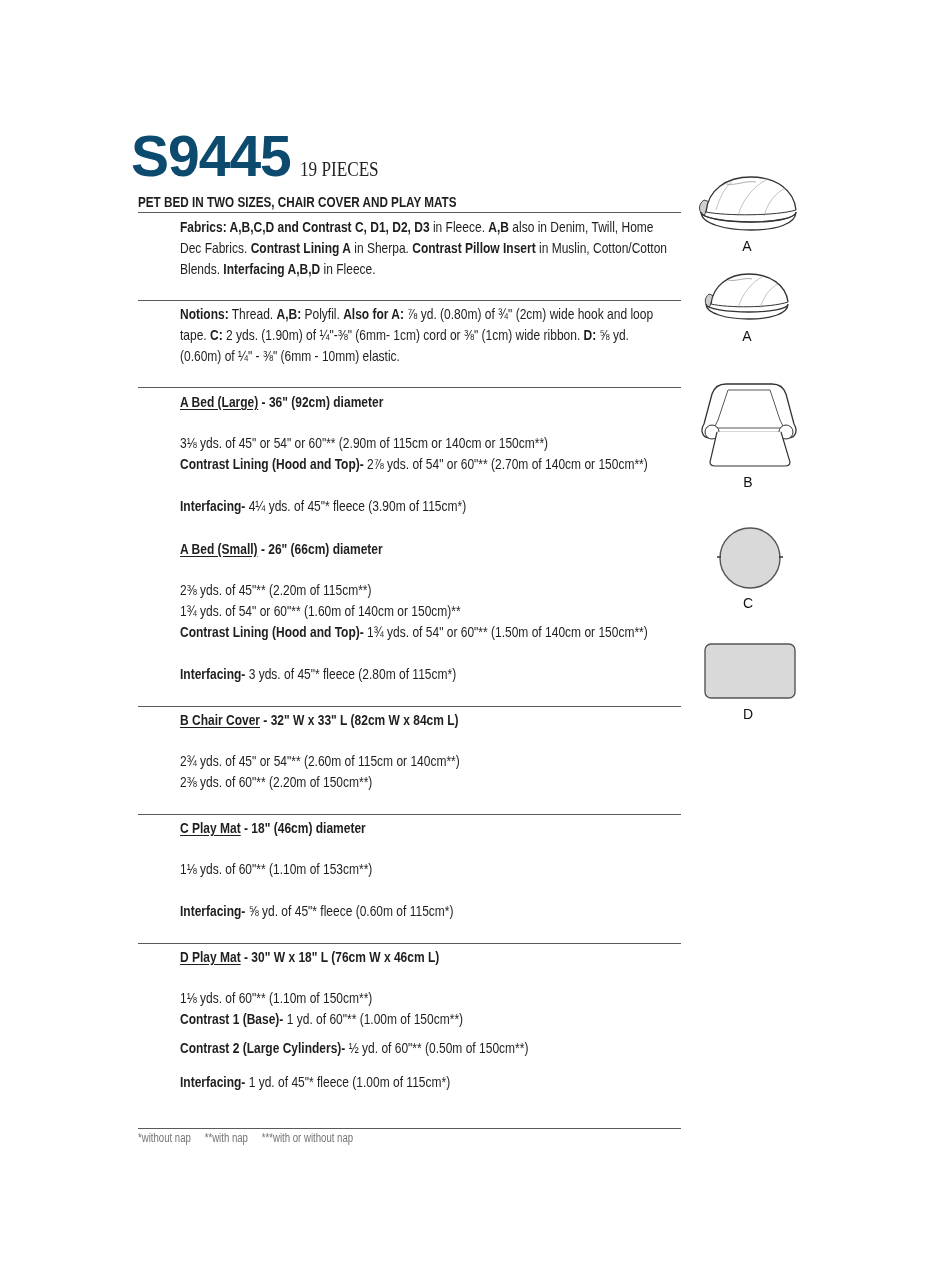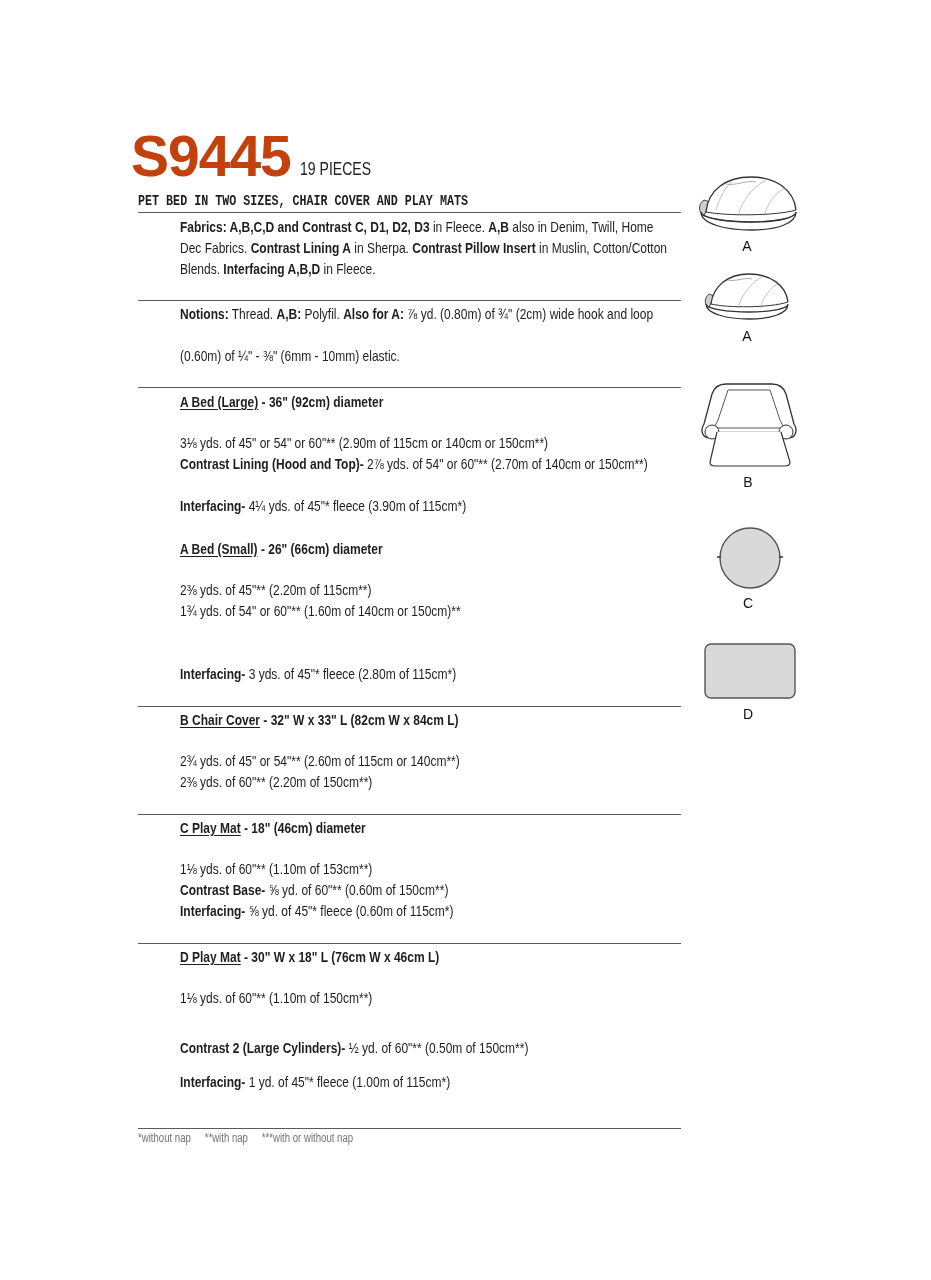--- a/index.html
+++ b/index.html
@@ -2,24 +2,24 @@
 <html><head>
 <meta charset="utf-8">
 <style>
   html, body { margin: 0; padding: 0; background: #ffffff; }
   body { width: 931px; height: 1280px; position: relative; overflow: hidden; font-family: "Liberation Sans", sans-serif; color: #1e1e1e; }
   .page { position: absolute; left: 0; top: 0; width: 931px; height: 1280px; }
 
   
   .cond { display: inline-block; transform-origin: 0 0; transform: scaleX(0.78); white-space: nowrap; }
 
-  .pattern-number { position: absolute; left: 131px; top: 124px; font-size: 57px; font-weight: bold; letter-spacing: -1px; line-height: 64px; color: #c2410c; }
-  .pieces { position: absolute; left: 300px; top: 158px; font-size: 18px; line-height: 22px; color: #222; }
+  .pattern-number { position: absolute; left: 131px; top: 124px; font-size: 57px; font-weight: bold; letter-spacing: -1px; line-height: 64px; color: #0c4a6e; }
+  .pieces { position: absolute; left: 300px; top: 158px; font-size: 22px; line-height: 22px; color: #222; font-family: Liberation Serif, serif; }
   .pieces .cond { transform: scaleX(0.78); }
-  .title { position: absolute; left: 138px; top: 192px; font-size: 15px; font-weight: bold; line-height: 20px; color: #1e1e1e; font-family: Liberation Mono, monospace; }
+  .title { position: absolute; left: 138px; top: 192px; font-size: 15px; font-weight: bold; line-height: 20px; color: #1e1e1e; }
   .rule { position: absolute; left: 138px; width: 543px; height: 0; border-top: 1.5px solid #5a5a5a; }
 
   .line { position: absolute; left: 138px; font-size: 15px; line-height: 21px; height: 21px; white-space: nowrap; padding-left: 42px; }
   .line .cond { transform: scaleX(0.8); }
   b, .b { font-weight: bold; }
   .u { text-decoration: underline; text-underline-offset: 2px; }
   .heading { font-weight: bold; }
 
   .footnote { position: absolute; left: 138px; top: 1131px; font-size: 12px; line-height: 14px; white-space: nowrap; color: #737373; }
   .footnote .cond { transform: scaleX(0.8); }
@@ -37,47 +37,49 @@
   <div class="pieces"><span class="cond">19 PIECES</span></div>
   <div class="title"><span class="cond" style="transform:scaleX(0.78)">PET BED IN TWO SIZES, CHAIR COVER AND PLAY MATS</span></div>
   <div class="rule" style="top:212px"></div>
 
   <div class="line" style="top:216px"><span class="cond"><b>Fabrics:</b><b> A,B,C,D and Contrast C, D1, D2, D3</b><span> in Fleece. </span><b>A,B</b><span> also in Denim, Twill, Home</span></span></div>
   <div class="line" style="top:258px"><span class="cond"><span>Blends. </span><b>Interfacing A,B,D</b><span> in Fleece.</span></span></div>
   <div class="line" style="top:237px"><span class="cond"><span>Dec Fabrics. </span><b>Contrast Lining A</b><span> in Sherpa. </span><b>Contrast Pillow Insert</b><span> in Muslin, Cotton/Cotton</span></span></div>
   <div class="rule" style="top:300px"></div>
 
   <div class="line" style="top:303px"><span class="cond"><b>Notions:</b><span> Thread. </span><b>A,B:</b><span> Polyfil. </span><b>Also for A:</b><span> ⅞ yd. (0.80m) of ¾" (2cm) wide hook and loop</span></span></div>
+  <div class="line" style="top:324px"><span class="cond"><span>tape. </span><b>C:</b><span> 2 yds. (1.90m) of ¼"-⅜" (6mm- 1cm) cord or ⅜" (1cm) wide ribbon. </span><b>D:</b><span> ⅝ yd.</span></span></div>
   <div class="line" style="top:345px"><span class="cond"><span>(0.60m) of ¼" - ⅜" (6mm - 10mm) elastic.</span></span></div>
   <div class="rule" style="top:387px"></div>
 
   <div class="line" style="top:391px"><span class="cond heading"><span class="u">A Bed (Large)</span><span> - 36" (92cm) diameter</span></span></div>
   <div class="line" style="top:432px"><span class="cond"><b></b><span>3⅛ yds. of 45" or 54" or 60"** (2.90m of 115cm or 140cm or 150cm**)</span></span></div>
   <div class="line" style="top:453px"><span class="cond"><b>Contrast Lining (Hood and Top)-</b><span> 2⅞ yds. of 54" or 60"** (2.70m of 140cm or 150cm**)</span></span></div>
   <div class="line" style="top:495px"><span class="cond"><b>Interfacing-</b><span> 4¼ yds. of 45"* fleece (3.90m of 115cm*)</span></span></div>
 
   <div class="line" style="top:538px"><span class="cond heading"><span class="u">A Bed (Small)</span><span> - 26" (66cm) diameter</span></span></div>
   <div class="line" style="top:579px"><span class="cond"><b></b><span>2⅜ yds. of 45"** (2.20m of 115cm**)</span></span></div>
   <div class="line" style="top:600px"><span class="cond"><b></b><span>1¾ yds. of 54" or 60"** (1.60m of 140cm or 150cm)**</span></span></div>
+  <div class="line" style="top:621px"><span class="cond"><b>Contrast Lining (Hood and Top)-</b><span> 1¾ yds. of 54" or 60"** (1.50m of 140cm or 150cm**)</span></span></div>
   <div class="line" style="top:663px"><span class="cond"><b>Interfacing-</b><span> 3 yds. of 45"* fleece (2.80m of 115cm*)</span></span></div>
   <div class="rule" style="top:706px"></div>
 
   <div class="line" style="top:709px"><span class="cond heading"><span class="u">B Chair Cover</span><span> - 32" W x 33" L (82cm W x 84cm L)</span></span></div>
   <div class="line" style="top:750px"><span class="cond"><b></b><span>2¾ yds. of 45" or 54"** (2.60m of 115cm or 140cm**)</span></span></div>
   <div class="line" style="top:771px"><span class="cond"><b></b><span>2⅜ yds. of 60"** (2.20m of 150cm**)</span></span></div>
   <div class="rule" style="top:814px"></div>
 
   <div class="line" style="top:817px"><span class="cond heading"><span class="u">C Play Mat</span><span> - 18" (46cm) diameter</span></span></div>
   <div class="line" style="top:858px"><span class="cond"><b></b><span>1⅛ yds. of 60"** (1.10m of 153cm**)</span></span></div>
-  <div class="line" style="top:879px"><span class="cond"><b>Contrast Base-</b><span> ⅝ yd. of 60"** (0.60m of 150cm**)</span></span></div>
   <div class="line" style="top:900px"><span class="cond"><b>Interfacing-</b><span> ⅝ yd. of 45"* fleece (0.60m of 115cm*)</span></span></div>
   <div class="rule" style="top:943px"></div>
 
   <div class="line" style="top:946px"><span class="cond heading"><span class="u">D Play Mat</span><span> - 30" W x 18" L (76cm W x 46cm L)</span></span></div>
   <div class="line" style="top:987px"><span class="cond"><b></b><span>1⅛ yds. of 60"** (1.10m of 150cm**)</span></span></div>
+  <div class="line" style="top:1008px"><span class="cond"><b>Contrast 1 (Base)-</b><span> 1 yd. of 60"** (1.00m of 150cm**)</span></span></div>
   <div class="line" style="top:1037px"><span class="cond"><b>Contrast 2 (Large Cylinders)-</b><span> ½ yd. of 60"** (0.50m of 150cm**)</span></span></div>
   <div class="line" style="top:1071px"><span class="cond"><b>Interfacing-</b><span> 1 yd. of 45"* fleece (1.00m of 115cm*)</span></span></div>
   <div class="rule" style="top:1128px"></div>
 
   <div class="footnote"><span class="cond">
     <span class="fn">*without nap</span>
     <span class="fn">**with nap</span>
     <span class="fn">***with or without nap</span>
   </span></div>
 

